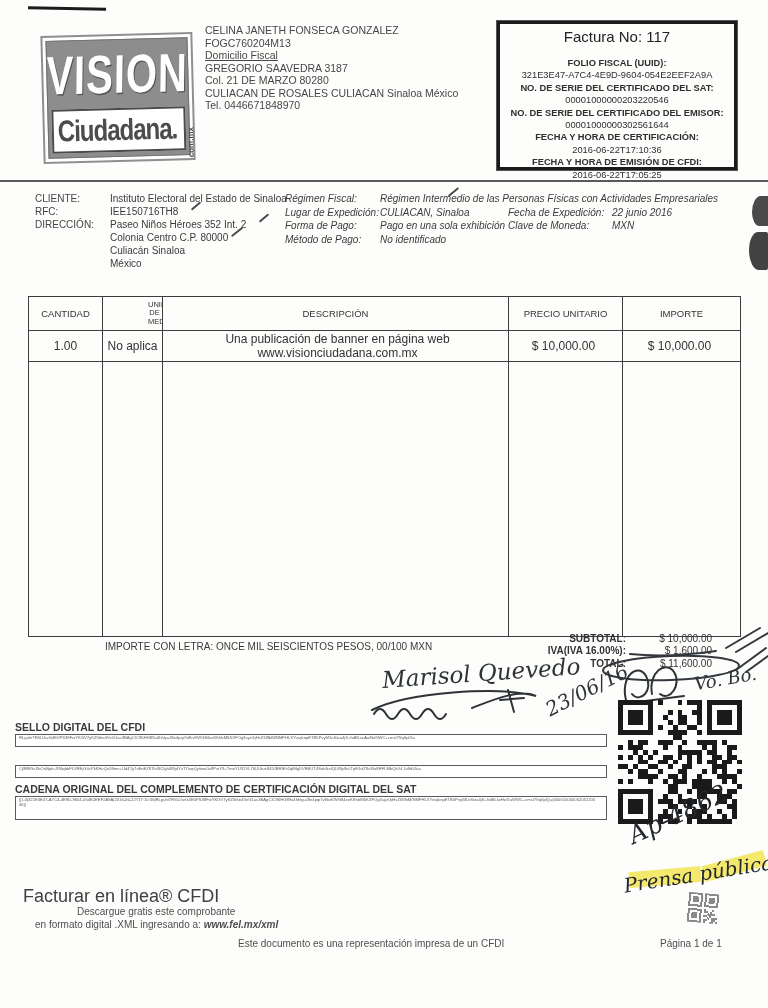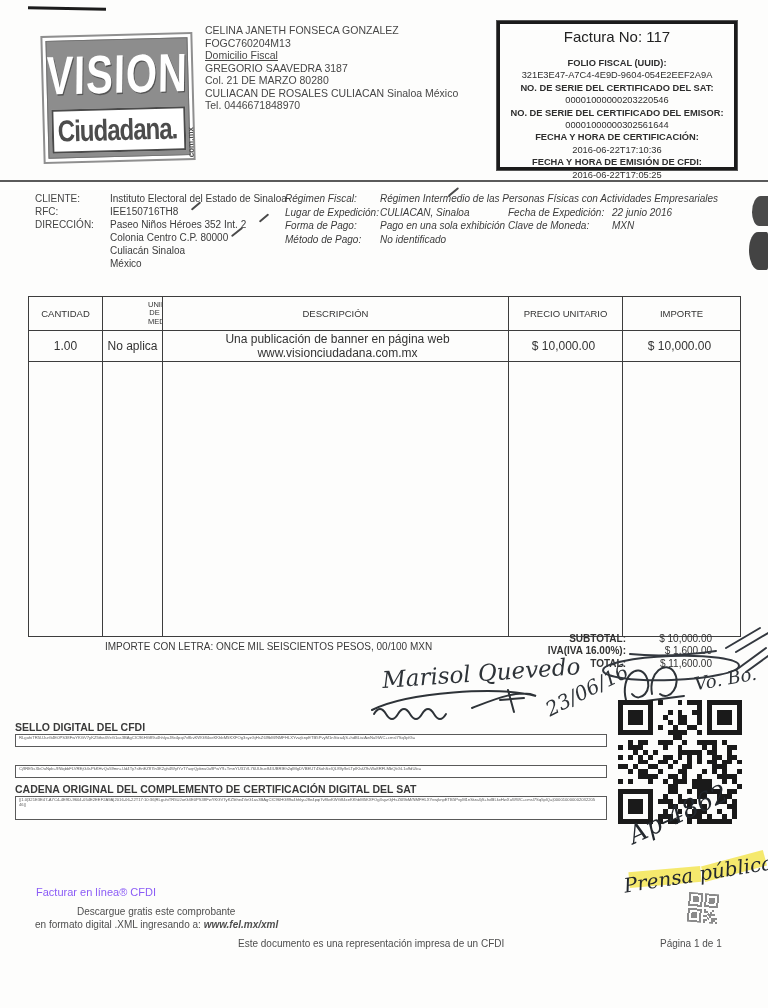--- a/index.html
+++ b/index.html
@@ -76,21 +76,21 @@
   .sello-label{font-size:10.5px;font-weight:600;color:#3a3a3a;}
   .sello-box{border:1px solid #5a5a5a;background:#fff;overflow:hidden;box-sizing:border-box;padding:1px 3px;}
   .micro{font-size:8px;line-height:8.6px;color:#5a5a5a;transform:scale(0.52);transform-origin:0 0;
          width:190%;white-space:nowrap;}
   .micro.wrap{white-space:normal;word-break:break-all;}
 
   .qr{left:618px;top:700px;width:124px;height:124px;}
   .stamp{left:687px;top:893px;width:32px;height:30px;transform:rotate(5deg);opacity:.8;}
 
   
-  .fel-title{left:36px;top:886px;font-size:11px;color:#8b5cf6;}
+  .fel-title{left:23px;top:886px;font-size:18px;color:#404040;}
   .fel-l1{left:35px;top:906px;font-size:10px;color:#4e4e4e;margin-left:42px;}
   .fel-l2{left:35px;top:919px;font-size:10px;color:#4e4e4e;}
   .fel-l2 .url, .pac .url{font-style:italic;font-weight:bold;}
   .pac{right:82px;top:895px;font-size:10px;color:#4e4e4e;text-align:right;line-height:14px;}
   .cfdi-note{left:238px;top:938px;font-size:10px;color:#4e4e4e;}
   .pagenum{left:660px;top:938px;font-size:10px;color:#4e4e4e;}
 
   svg.ink{position:absolute;overflow:visible;}
 </style>
 </head>

